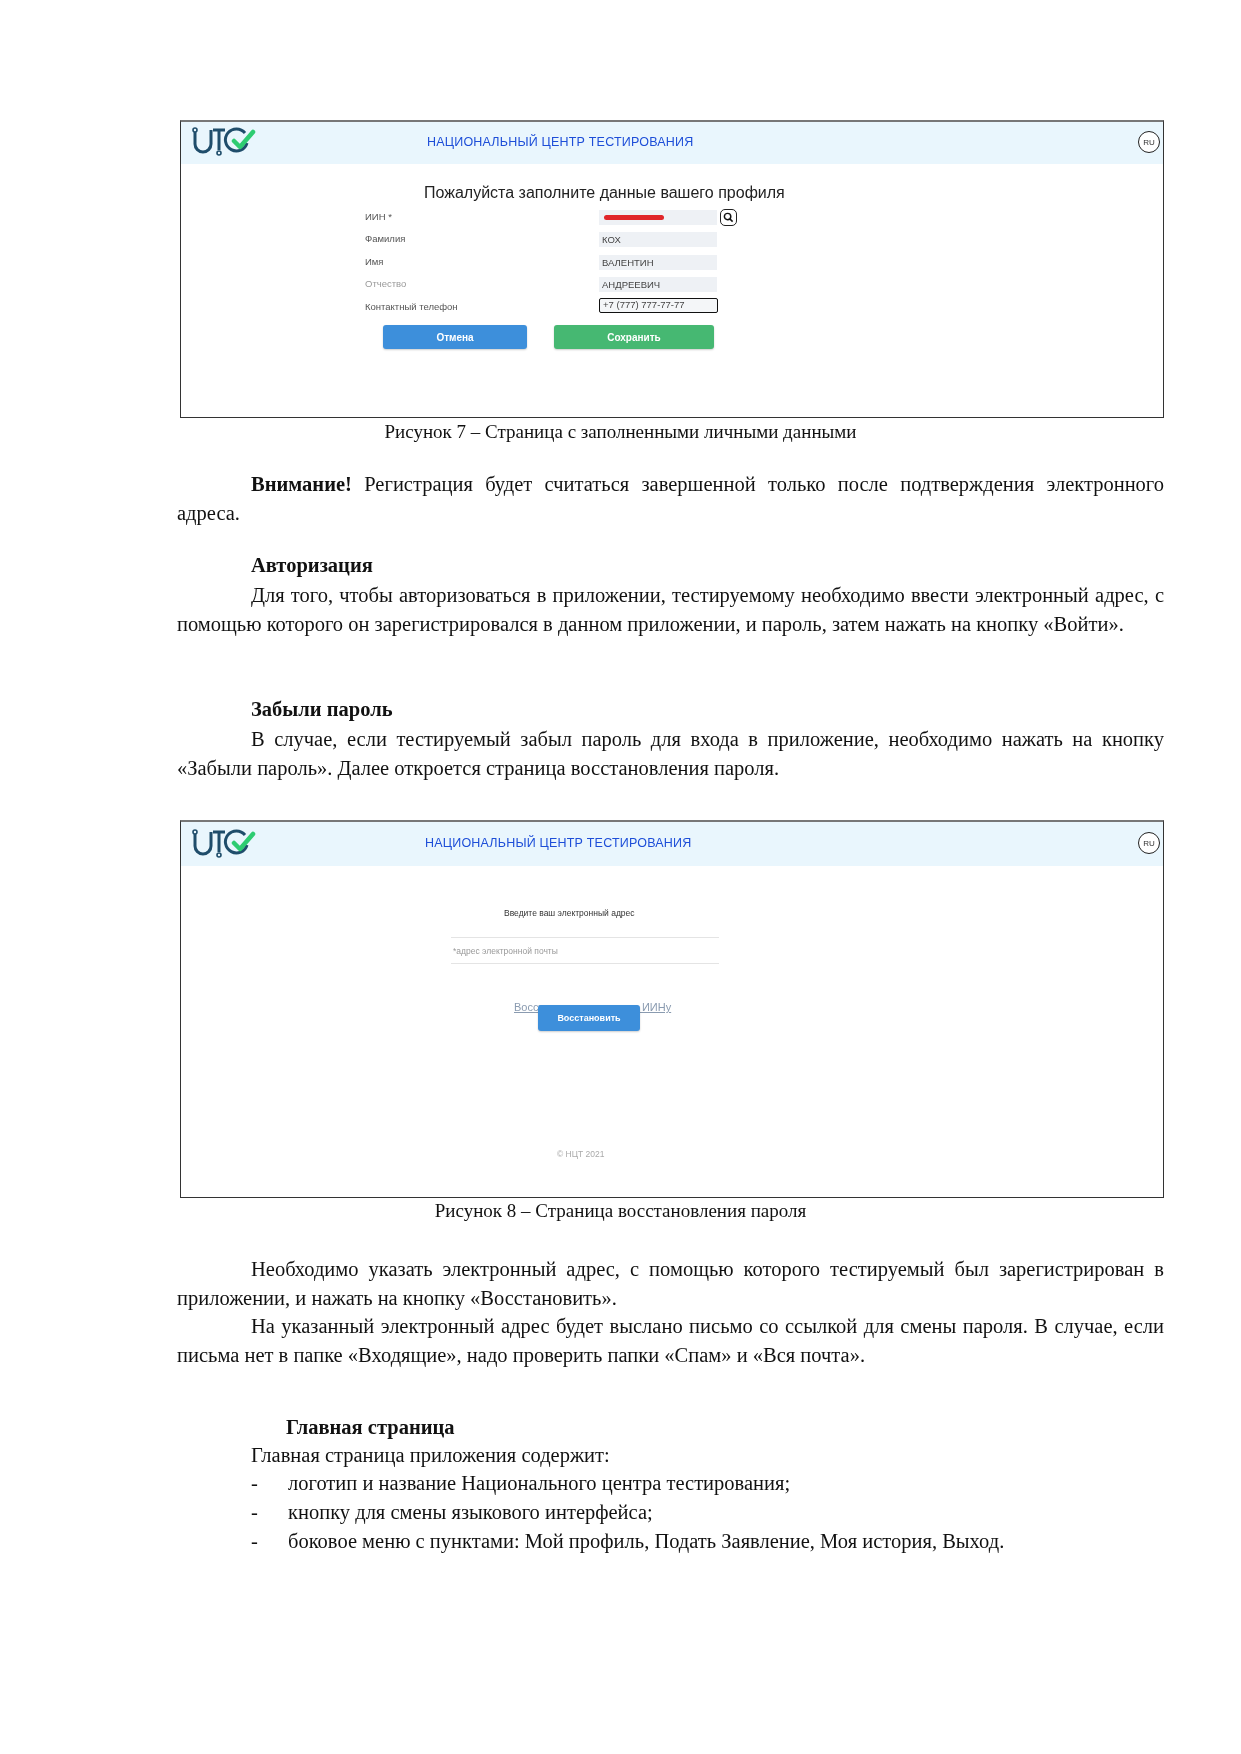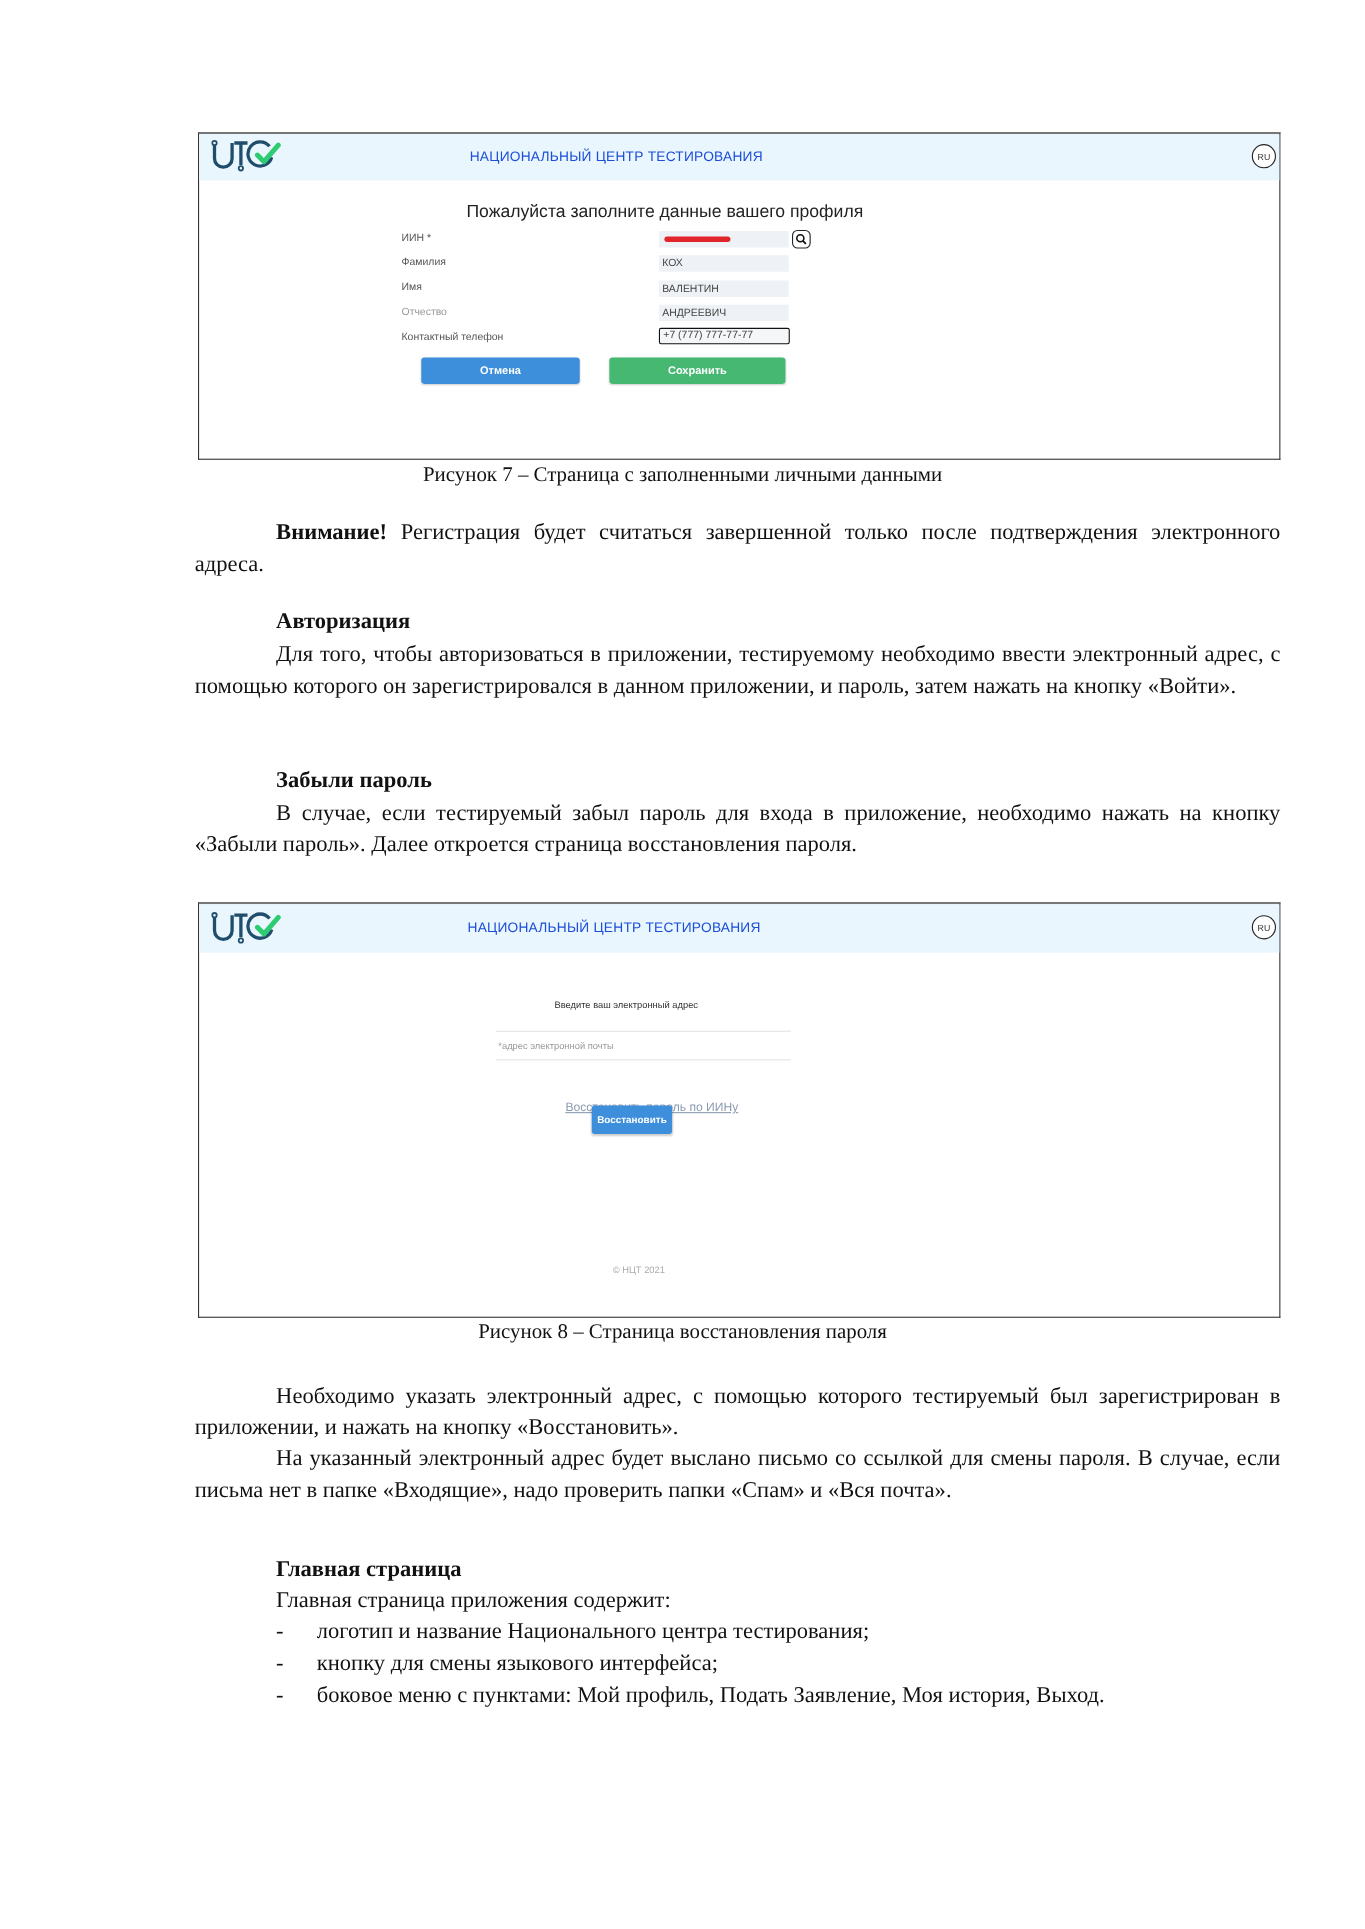--- a/index.html
+++ b/index.html
@@ -99,31 +99,31 @@
       <path d="M43 15 l6 6 l13 -15" fill="none" stroke="#2ecc71" stroke-width="4.5" stroke-linecap="round" stroke-linejoin="round"></path>
     </svg>
     <div class="app-title" style="left:244px; top:14px;">НАЦИОНАЛЬНЫЙ ЦЕНТР ТЕСТИРОВАНИЯ</div>
     <div class="lang-btn" style="top:10px;">RU</div>
   </div>
 
   <div class="ui">
     <div class="lbl" style="left:323px; top:86px; font-size:8.5px; color:#333;">Введите ваш электронный адрес</div>
     <div class="email-input" style="left:270px; top:115px; width:268px;">*адрес электронной почты</div>
     <div class="link" style="left:333px; top:155px;">Восстановить пароль по ИИНу</div>
-    <div class="btn" style="left:357px; top:183px; width:73px; height:26px; background:#3d8fdb; font-size:9px;">Восстановить</div>
+    <div class="btn" style="left:357px; top:183px; width:102px; height:26px; background:#3d8fdb; font-size:9px;">Восстановить</div>
     <div class="footer-text" style="left:376px; top:327px;">© НЦТ 2021</div>
   </div>
 </div>
 
 <div class="caption" style="top:1200px;">Рисунок 8 – Страница восстановления пароля</div>
 
 <div class="para indent" style="top:1255px;">Необходимо указать электронный адрес, с помощью которого тестируемый был зарегистрирован в приложении, и нажать на кнопку «Восстановить».</div>
 <div class="para indent" style="top:1312px;">На указанный электронный адрес будет выслано письмо со ссылкой для смены пароля. В случае, если письма нет в папке «Входящие», надо проверить папки «Спам» и «Вся почта».</div>
 
-<div class="h" style="top:1416px;">Главная страница</div>
+<div class="h" style="top:1416px;margin-left:35px;">Главная страница</div>
 <div class="h" style="top:1444px; font-weight:normal;">Главная страница приложения содержит:</div>
 
 <div class="li" style="top:1469px;">
   <span class="dash">-</span>
   <span class="txt">логотип и название Национального центра тестирования;</span>
 </div>
 <div class="li" style="top:1498px;">
   <span class="dash">-</span>
   <span class="txt">кнопку для смены языкового интерфейса;</span>
 </div>

